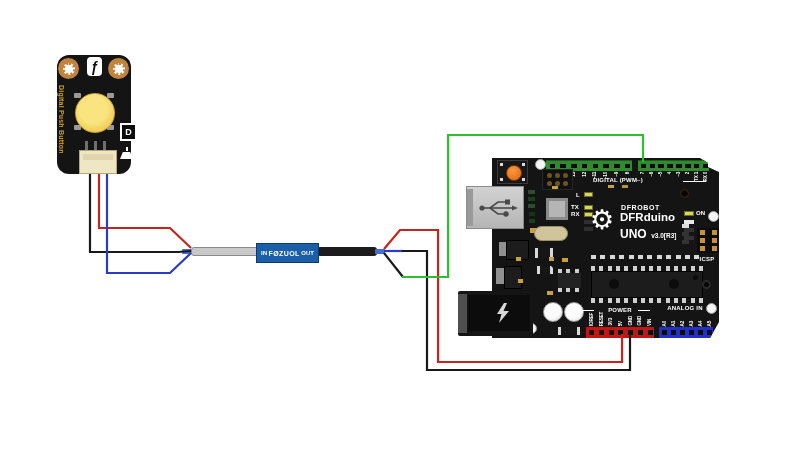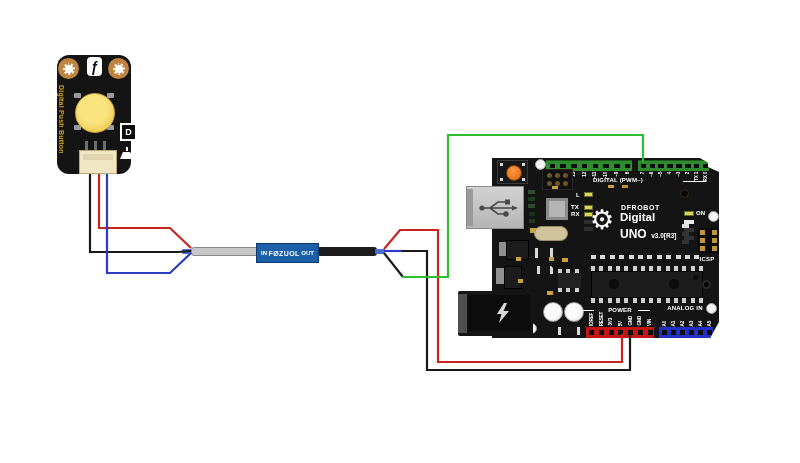--- a/index.html
+++ b/index.html
@@ -219,21 +219,21 @@
     <div class="abs ledbar" style="left:92px;top:47px;width:9px;height:5px;"></div>
     <div class="abs silk" style="left:79px;top:53px;">RX</div>
     <div class="abs ledbar" style="left:92px;top:54px;width:9px;height:5px;"></div>
     <div class="smd" style="left:92px;top:62px;width:9px;height:4px;background:#2f2f2f;"></div>
     <div class="smd" style="left:92px;top:69px;width:9px;height:4px;background:#2f2f2f;"></div>
 
     <div class="abs" style="left:42px;top:68px;width:34px;height:15px;border-radius:8px;background:#cfc49a;border:1px solid #9a8f6a;box-sizing:border-box;"></div>
 
     <div class="abs gear" style="left:98px;top:46px;font-size:27px;">⚙</div>
     <div class="abs" style="left:129px;top:46px;color:#fff;font-size:7px;font-weight:bold;letter-spacing:.6px;">DFROBOT</div>
-    <div class="abs" style="left:128px;top:53px;color:#fff;font-size:11.5px;font-weight:bold;">Digital</div>
+    <div class="abs" style="left:128px;top:53px;color:#fff;font-size:11.5px;font-weight:bold;">DFRduino</div>
     <div class="abs" style="left:128px;top:66px;color:#fff;">
       <span style="font-size:12px;font-weight:bold;">UNO</span>
       <span style="font-size:6.5px;font-weight:bold;">v3.0[R3]</span>
     </div>
 
     <div class="abs ledbar" style="left:192px;top:53px;width:10px;height:5px;"></div>
     <div class="abs silk" style="left:204px;top:52px;">ON</div>
     <div class="smd" style="left:192px;top:62px;width:10px;height:4px;background:#e8e8e8;"></div>
     <div class="smd" style="left:192px;top:70px;width:10px;height:4px;background:#333;"></div>
     <div class="smd" style="left:192px;top:78px;width:10px;height:4px;background:#333;"></div>

